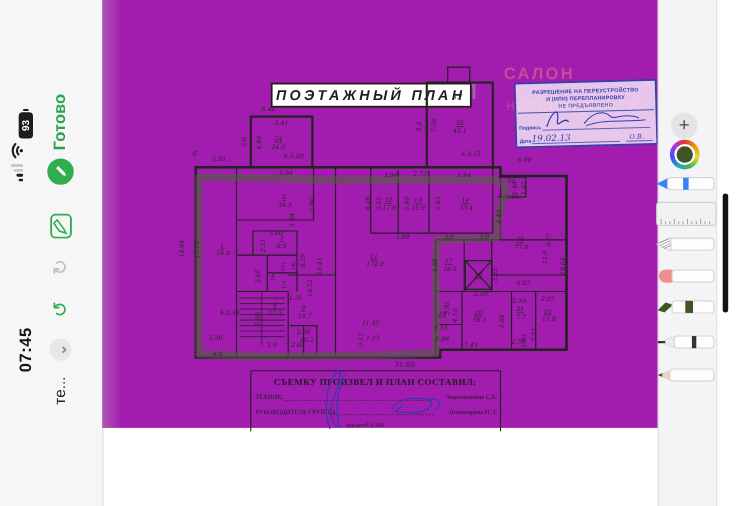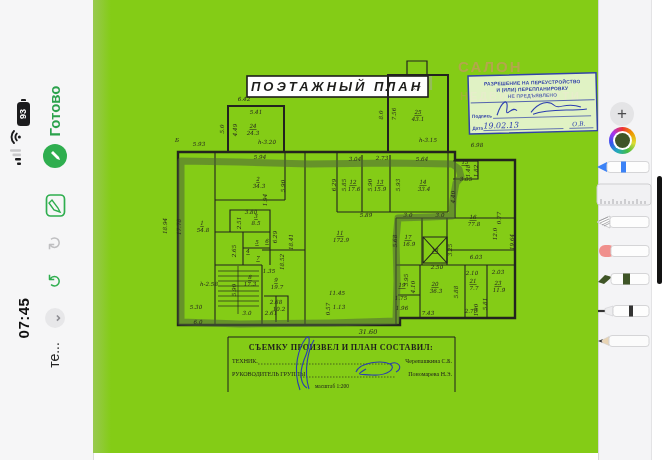--- a/index.html
+++ b/index.html
@@ -19,21 +19,21 @@
     font-size:9px;font-weight:bold;display:flex;align-items:center;justify-content:center;}
   .battpill::after{content:"";position:absolute;right:-3px;top:4px;width:2px;height:5px;background:#1c1c1e;border-radius:0 1px 1px 0;}
   .statusicon{left:8px;}
   .circle-btn{position:absolute;border-radius:50%;display:flex;align-items:center;justify-content:center;}
   .pencil-circle{left:43px;top:144px;width:24px;height:24px;background:#2fae4f;}
   .markup-btn{left:44px;top:195px;width:23px;height:21px;}
   .redo{left:44px;top:232px;width:22px;height:22px;font-size:18px;color:#bfbfc1;}
   .undo{left:44px;top:270px;width:22px;height:22px;font-size:18px;color:#2fae4f;}
   .chev{left:45px;top:308px;width:20px;height:20px;background:#e7e7e9;border-radius:50%;color:#8e8e93;font-size:13px;font-weight:bold;}
   
-  .document{position:absolute;left:93px;top:0;width:505px;height:453px;background:#84cc16;}
+  .document{position:absolute;left:93px;top:0;width:505px;height:389px;background:#a21caf;}
   .document .edge{position:absolute;left:0;top:0;width:18px;height:100%;background:linear-gradient(90deg,rgba(190,195,188,.35),rgba(255,255,255,0));}
   svg text{font-family:"DejaVu Serif",serif;}
   .plab{font-style:italic;font-size:5.6px;fill:#26261f;text-anchor:middle;}
   .rn{text-decoration:underline;}
   .plantitle{font-family:"Liberation Sans",sans-serif;font-weight:bold;font-style:italic;font-size:13px;letter-spacing:3px;fill:#1d1d1b;text-anchor:middle;}
   .wm-pink{fill:rgba(226,130,130,.5);font-family:"Liberation Sans",sans-serif;font-weight:bold;letter-spacing:2px;}
   .wm-gray{fill:rgba(170,170,170,.45);font-family:"Liberation Sans",sans-serif;font-weight:bold;letter-spacing:2px;}
   .stamp-t{font-family:"Liberation Sans",sans-serif;font-weight:bold;fill:#3242a8;text-anchor:middle;font-size:4.9px;letter-spacing:.2px;}
   .stamp-f{font-family:"Liberation Sans",sans-serif;font-weight:bold;fill:#3242a8;text-anchor:start;font-size:4.6px;}
   .hand{font-style:italic;fill:#2b3db0;}

